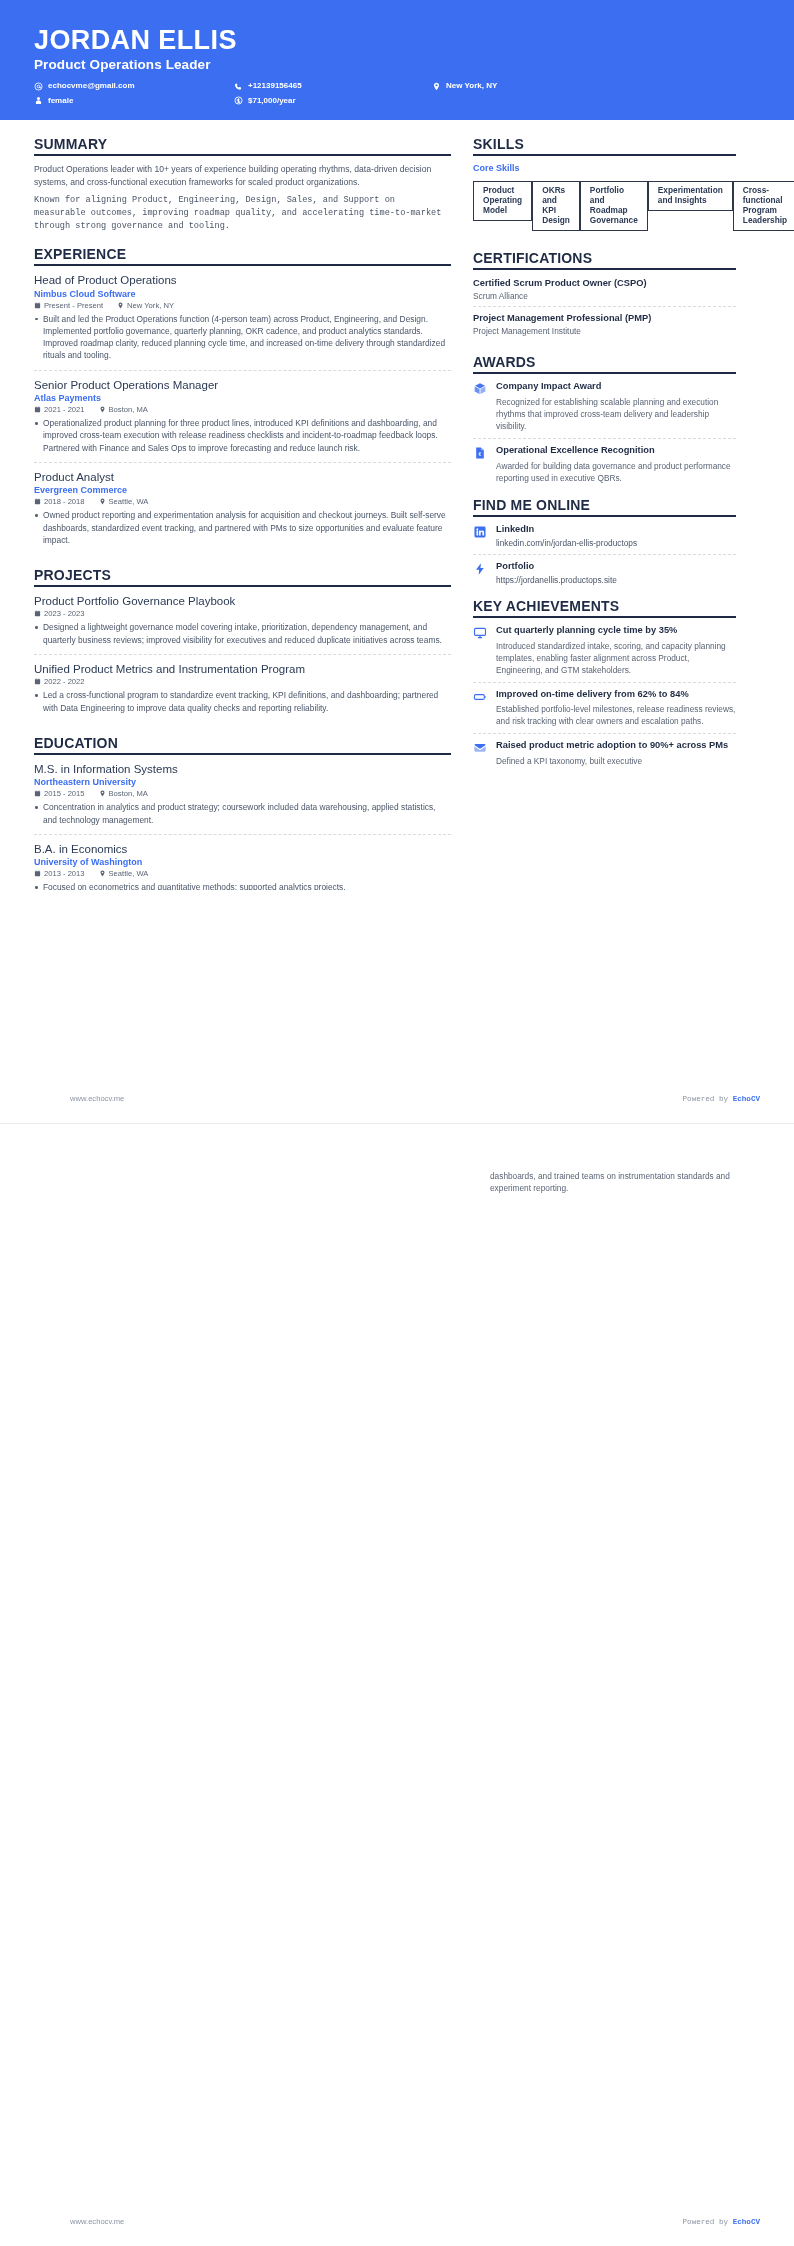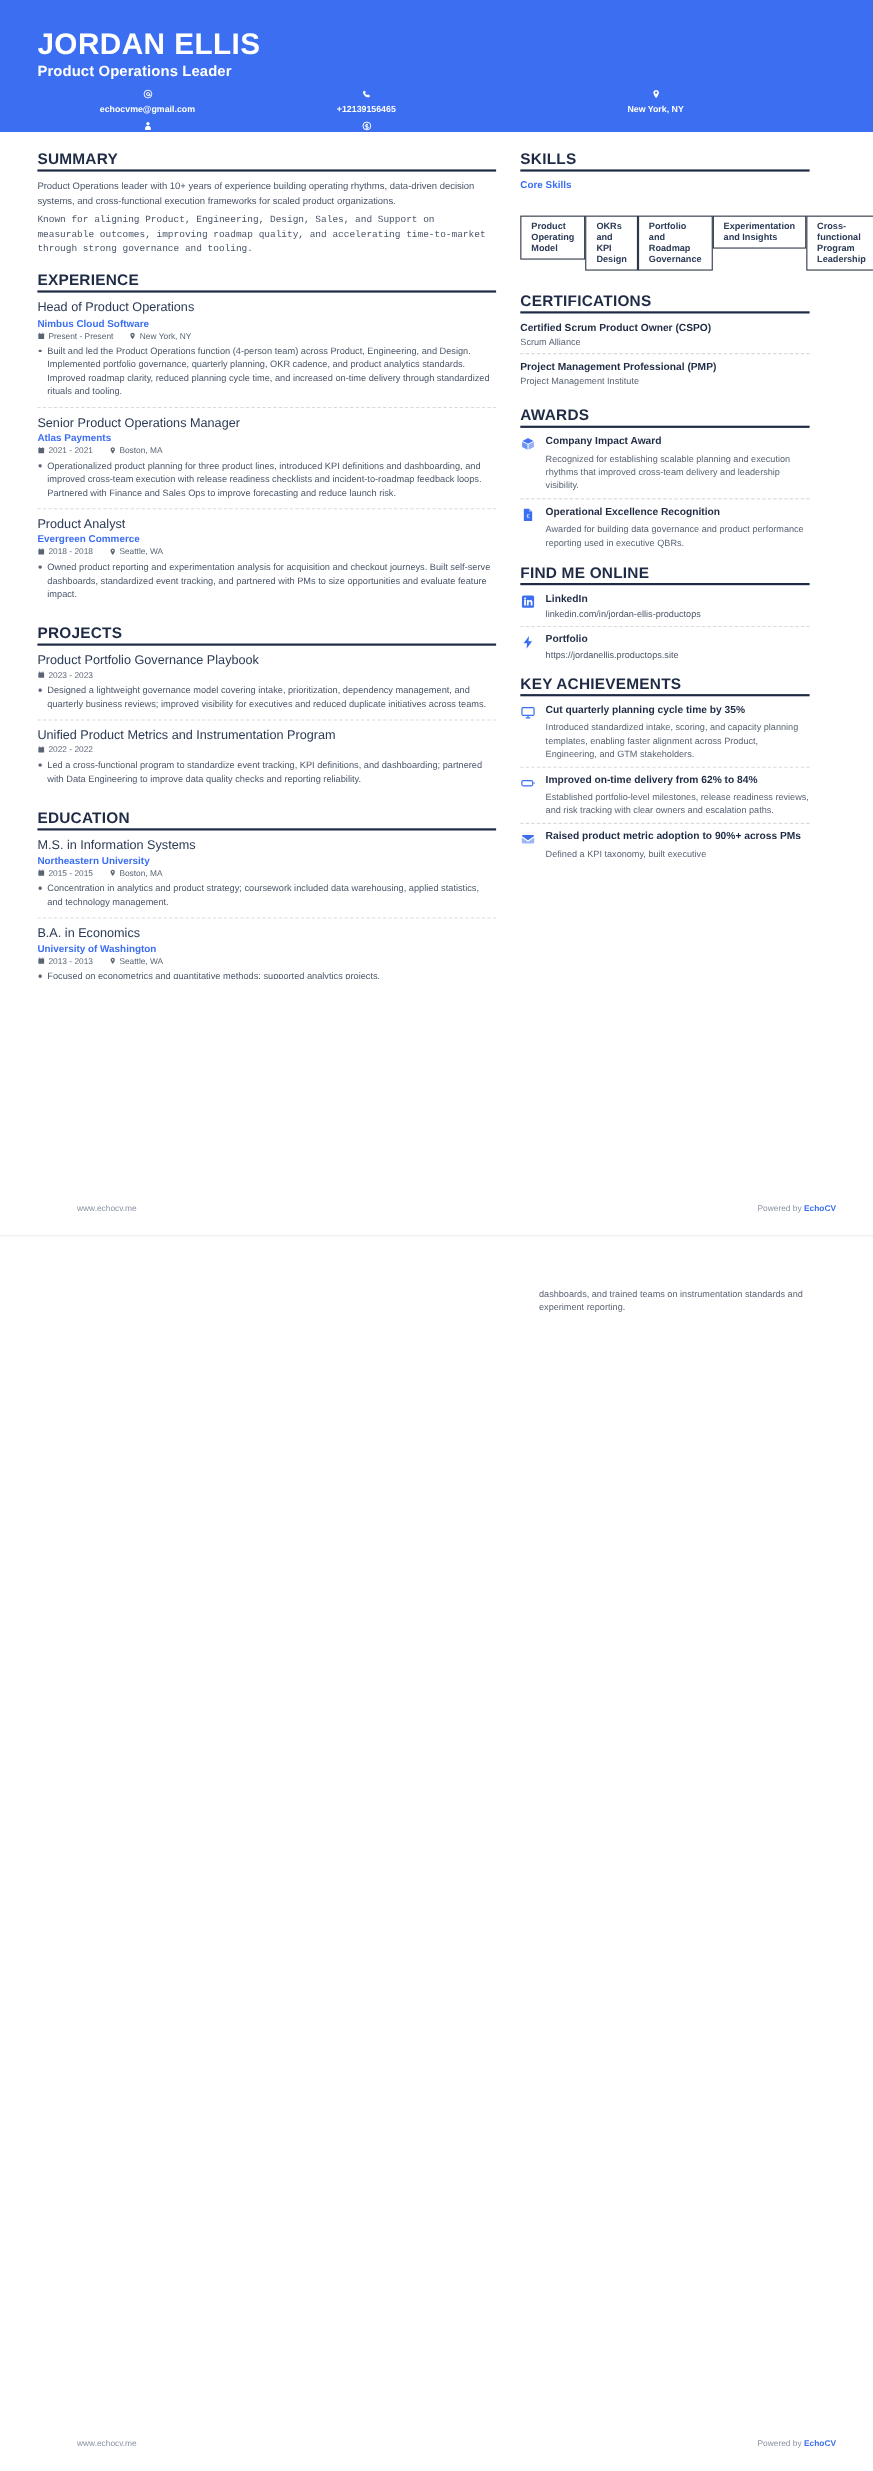--- a/index.html
+++ b/index.html
@@ -47,21 +47,20 @@
     row-gap:4px;
   }
   .contact-item {
     display:flex;
     align-items:center;
     gap:5px;
     font-size:8px;
     font-weight:700;
     line-height:1.3;
     white-space:nowrap;
-    flex-direction:column;
   }
   .contact-item .ci { width:9px; height:9px; flex:0 0 9px; display:inline-flex; align-items:center; justify-content:center; }
   .contact-item .ci svg { width:9px; height:9px; display:block; }
 
   
   .columns {
     display:flex;
     padding:16px 34px 0 34px;
     gap:22px;
     align-items:flex-start;
@@ -133,21 +132,21 @@
     border-radius:50%;
     background:#5a6475;
   }
   .clipped { max-height:9px; overflow:hidden; }
 
   
   .skill-group-label {
     font-size:9px;
     font-weight:700;
     color:#3b6ef0;
-    margin-bottom:23px;
+    margin-bottom:8px;
   }
   .skill-chip {
     display:inline-block;
     border:1px solid #2d3748;
     padding:4px 9px;
     font-size:8.3px;
     font-weight:700;
     color:#2b3a55;
     margin-bottom:6px;
     line-height:1.2;
@@ -170,21 +169,21 @@
   .irow-desc { font-size:8.3px; line-height:1.45; color:#5a6475; margin-top:3px; }
   .irow-sub { font-size:8.3px; color:#4a5568; margin-top:2px; }
 
   
   .footer {
     position:absolute;
     left:34px; right:34px; bottom:20px;
     display:flex; justify-content:space-between; align-items:center;
     font-size:7.6px; color:#8a93a3;margin-left:36px;
   }
-  .footer .brand { font-weight:400; }
+  .footer .brand { font-weight:400;font-family:Liberation Mono, monospace; }
   .footer .brand b { color:#3b6ef0; font-weight:700; }
 
   
   .cont-block { padding:0 34px; }
   .cont-inner { margin-left:456px; width:263px; }
 </style>
 </head>
 <body>
 
 <div class="page">

